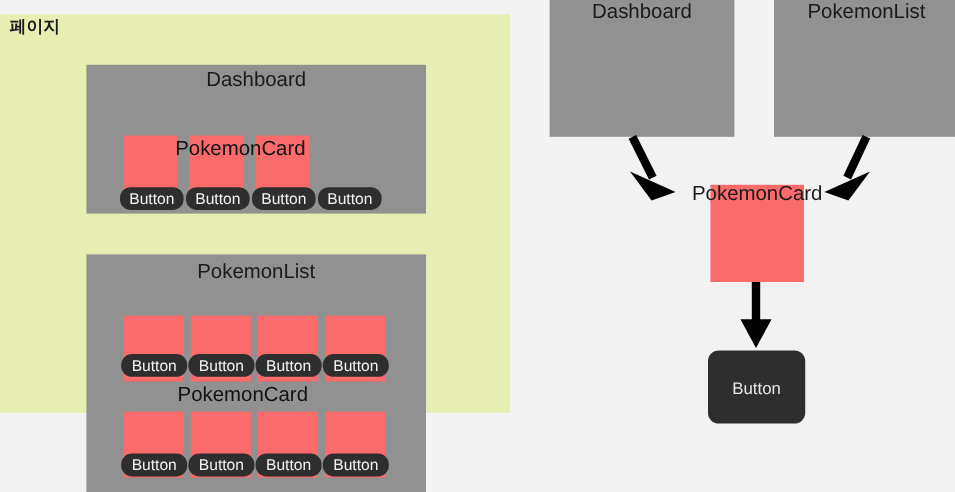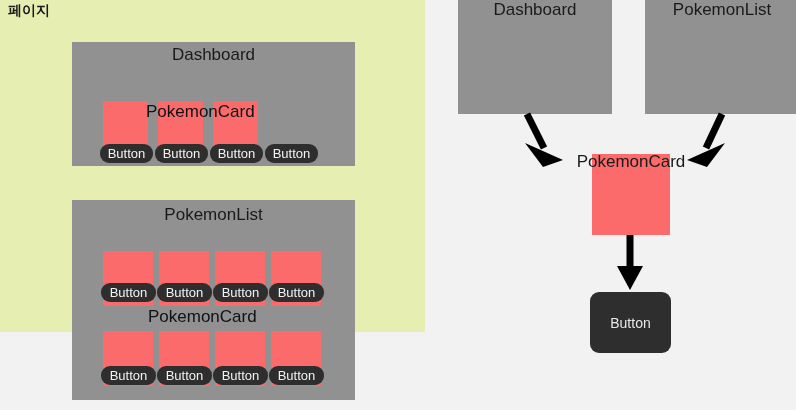--- a/index.html
+++ b/index.html
@@ -16,21 +16,21 @@
   #root {
     position: relative;
     width: 796px;
     height: 410px;
   }
 
   
   #left-panel {
     position: absolute;
     left: 0;
-    top: 0;
+    top: 12px;
     width: 425px;
     height: 332px;
     background: #e7eeb1;
   }
   #page-label {
     position: absolute;
     left: 8px;
     top: 1px;
     font-size: 14px;
     font-weight: bold;

